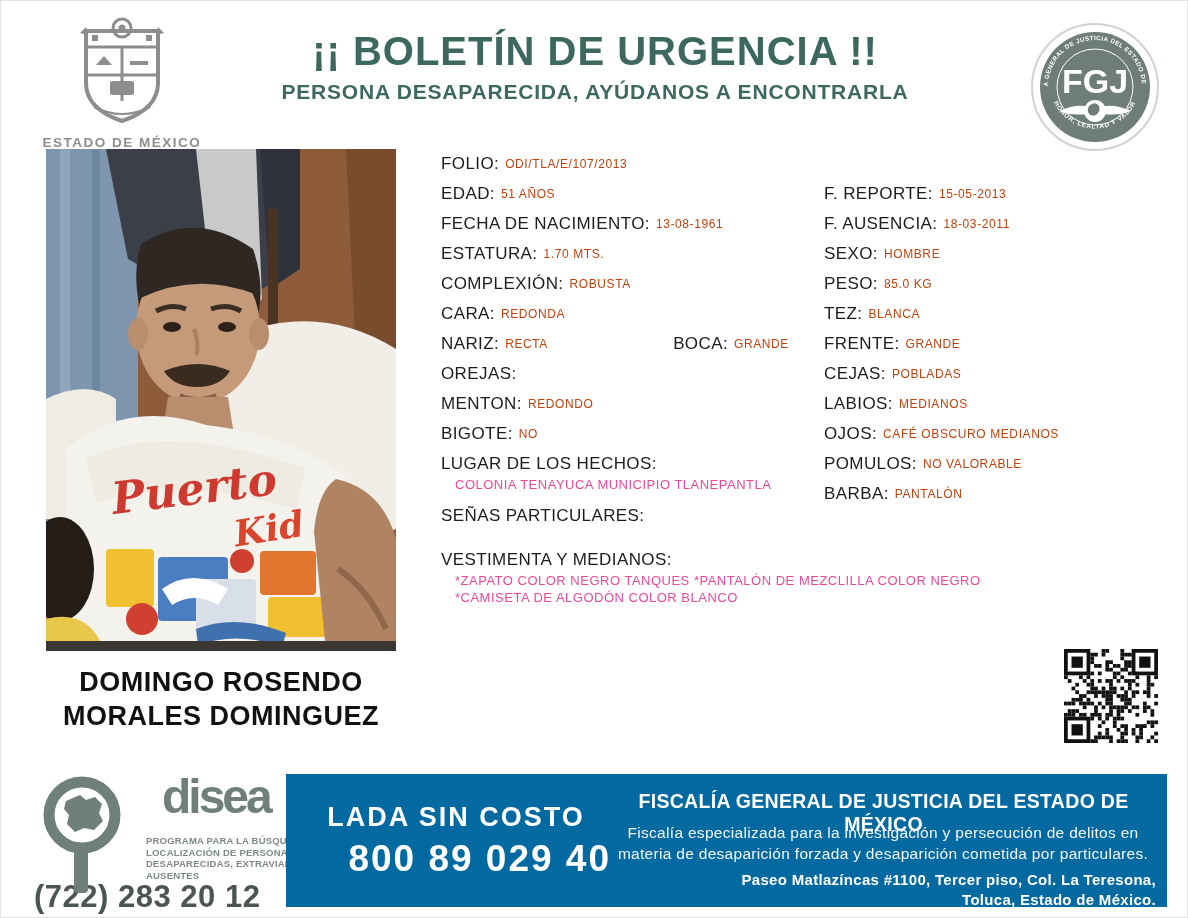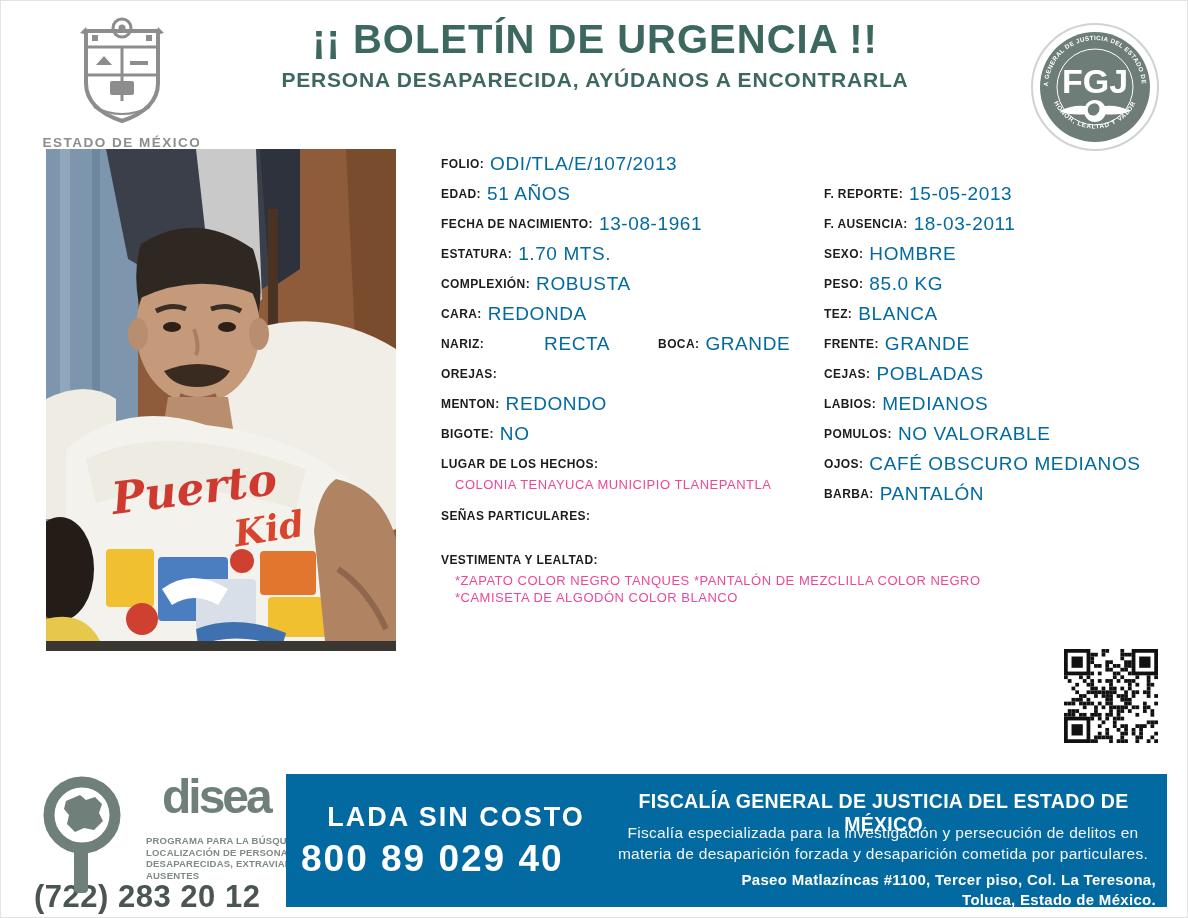--- a/index.html
+++ b/index.html
@@ -5,54 +5,54 @@
   * { margin:0; padding:0; box-sizing:border-box; }
   html,body { background:#fff; }
   .page {
     position:relative; width:1188px; height:918px; background:#fff;
     border:1px solid #e3e3e3; overflow:hidden;
     font-family:"Liberation Sans", sans-serif; color:#1c1c1c;
   }
   
   .state-logo { position:absolute; left:36px; top:16px; width:170px; text-align:center; }
   .state-caption { margin-top:4px; font-size:13.5px; font-weight:700; color:#8d8d8d; letter-spacing:1.5px; }
-  .title-block { position:absolute; left:244px; top:16px; width:700px; text-align:center; }
+  .title-block { position:absolute; left:244px; top:28px; width:700px; text-align:center; }
   .main-title { font-size:40px; font-weight:800; color:#3d685f; letter-spacing:1px; }
   .sub-title  { font-size:21px; font-weight:700; color:#3d685f; letter-spacing:0.8px; margin-top:6px; }
   .fgj-badge { position:absolute; left:1028px; top:20px; }
   
   .photo { position:absolute; left:45px; top:148px; width:350px; height:502px; overflow:hidden; }
   
   .col { position:absolute; }
   .col-left  { left:440px; top:148px; width:622px; }
   .col-right { left:823px; top:178px; width:360px; }
   .frow { height:30px; display:flex; align-items:center; white-space:nowrap; }
-  .flbl { font-weight:700; font-size:12px; letter-spacing:0.4px; }
-  .fval { font-size:19px; letter-spacing:0.6px; margin-left:6px; color:#0369a1;text-align:right; }
+  .flbl { font-weight:400; font-size:17px; letter-spacing:0.4px; }
+  .fval { font-size:12px; letter-spacing:0.6px; margin-left:6px; color:#c2410c; }
   .fval.wide { min-width:120px; }
   .flbl.second { margin-left:48px; }
   .fsub { font-size:13px; letter-spacing:0.5px; color:#ec4899; padding-left:14px; line-height:17px; width:596px; white-space:normal; margin-top:-3px; }
   .gap8  { margin-top:8px; }
   .gap12 { margin-top:14px; }
   
   .name-block { position:absolute; left:40px; top:664px; width:360px; text-align:center;
                 font-size:27px; font-weight:800; letter-spacing:0.5px; line-height:34px; color:#111; }
   .qr { position:absolute; left:1063px; top:648px; }
   
   .odisea { position:absolute; left:33px; top:772px; width:250px; }
   .odisea-row { position:relative; height:100px; }
   .odisea-brand { position:absolute; left:100px; top:-4px; font-size:48px; font-weight:700;
                   letter-spacing:-3px; color:#6f7f7a;margin-left:28px; }
   .odisea-program { position:absolute; left:112px; top:62px; width:216px; font-size:9.5px;
                     font-weight:700; color:#7d8a85; line-height:11.5px; letter-spacing:0.2px; }
   .odisea-phone { margin-top:6px; font-size:31px; font-weight:800; color:#4b5551; letter-spacing:0.5px; }
   .bar { position:absolute; left:285px; top:773px; width:881px; height:133px; background:#0369a1; }
   .lada-label  { position:absolute; left:30px;  top:28px; width:280px; text-align:center;
                  color:#fff; font-size:27px; font-weight:800; letter-spacing:2px; }
-  .lada-number { position:absolute; left:15px;  top:64px; width:310px; text-align:left;
+  .lada-number { position:absolute; left:15px;  top:64px; width:310px; text-align:right;
                  color:#fff; font-size:37px; font-weight:800; letter-spacing:2px; }
   .fis-title { position:absolute; left:325px; top:16px; width:545px; text-align:center;
                color:#fff; font-size:19.5px; font-weight:800; letter-spacing:0.3px; }
   .fis-desc  { position:absolute; left:318px; top:48px; width:558px; text-align:center;
                color:#f4f6f5; font-size:15.5px; line-height:21px; letter-spacing:0.3px; }
   .fis-addr  { position:absolute; left:330px; top:96px; width:540px; text-align:right;
                color:#fff; font-size:15px; font-weight:800; line-height:20px; letter-spacing:0.3px; }
 </style>
 </head>
 <body>
@@ -214,21 +214,21 @@
       <span class="fval">NO</span>
     </div>
     <div class="frow">
       <span class="flbl">LUGAR DE LOS HECHOS:</span>
     </div>
     <div class="fsub">COLONIA TENAYUCA MUNICIPIO TLANEPANTLA</div>
     <div class="frow gap8">
       <span class="flbl">SEÑAS PARTICULARES:</span>
     </div>
     <div class="frow gap12">
-      <span class="flbl">VESTIMENTA Y LEALTAD:</span>
+      <span class="flbl">VESTIMENTA Y MEDIANOS:</span>
     </div>
     <div class="fsub">*ZAPATO COLOR NEGRO TANQUES *PANTALÓN DE MEZCLILLA COLOR NEGRO *CAMISETA DE ALGODÓN COLOR BLANCO</div>
   </div>
 
   <div class="col col-right">
     <div class="frow">
       <span class="flbl">F. REPORTE:</span>
       <span class="fval">15-05-2013</span>
     </div>
     <div class="frow">
@@ -253,33 +253,37 @@
     </div>
     <div class="frow">
       <span class="flbl">CEJAS:</span>
       <span class="fval">POBLADAS</span>
     </div>
     <div class="frow">
       <span class="flbl">LABIOS:</span>
       <span class="fval">MEDIANOS</span>
     </div>
     <div class="frow">
+      <span class="flbl">OJOS:</span>
+      <span class="fval">CAFÉ OBSCURO MEDIANOS</span>
+    </div>
+    <div class="frow">
       <span class="flbl">POMULOS:</span>
       <span class="fval">NO VALORABLE</span>
     </div>
     <div class="frow">
-      <span class="flbl">OJOS:</span>
-      <span class="fval">CAFÉ OBSCURO MEDIANOS</span>
-    </div>
-    <div class="frow">
       <span class="flbl">BARBA:</span>
       <span class="fval">PANTALÓN</span>
     </div>
   </div>
 
+  <div class="name-block">
+    <div>DOMINGO ROSENDO</div>
+    <div>MORALES DOMINGUEZ</div>
+  </div>
 
   <svg class="qr" id="qr-svg" width="94" height="94" viewBox="0 0 94 94">
       <rect x="37.60" y="0.00" width="3.76" height="3.76" fill="#111"></rect>
       <rect x="41.36" y="0.00" width="3.76" height="3.76" fill="#111"></rect>
       <rect x="56.40" y="0.00" width="3.76" height="3.76" fill="#111"></rect>
       <rect x="26.32" y="3.76" width="3.76" height="3.76" fill="#111"></rect>
       <rect x="30.08" y="3.76" width="3.76" height="3.76" fill="#111"></rect>
       <rect x="37.60" y="3.76" width="3.76" height="3.76" fill="#111"></rect>
       <rect x="56.40" y="3.76" width="3.76" height="3.76" fill="#111"></rect>
       <rect x="60.16" y="3.76" width="3.76" height="3.76" fill="#111"></rect>

